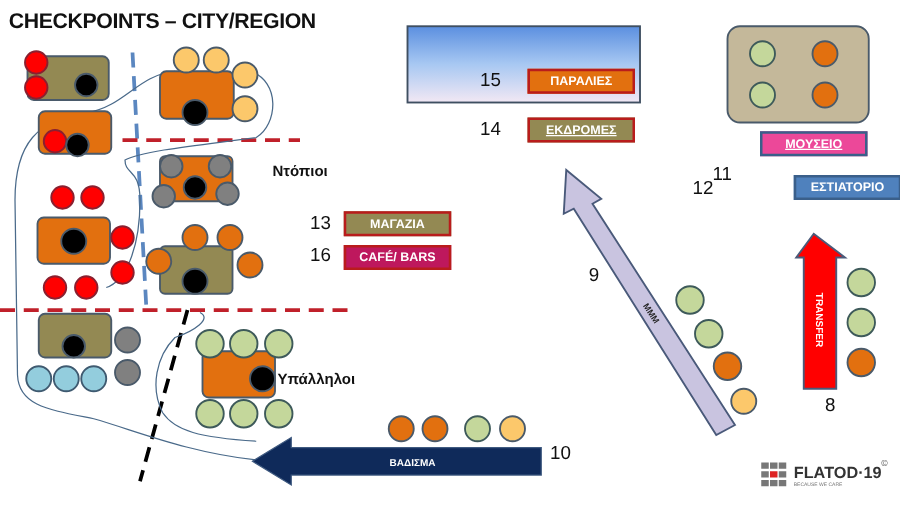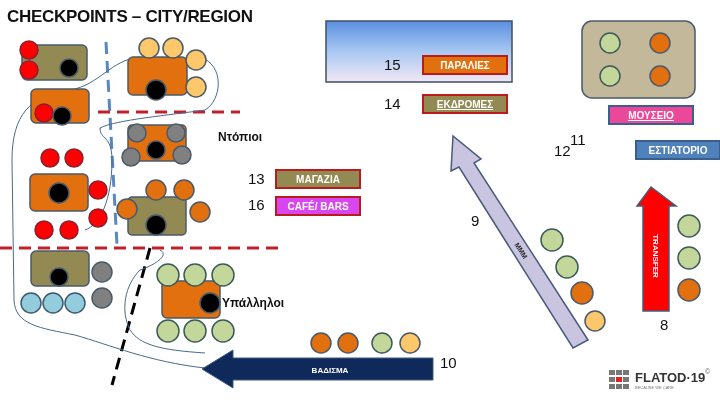--- a/index.html
+++ b/index.html
@@ -133,21 +133,21 @@
 <div class="num" style="left:570px;top:107px;margin-top:24px;">11</div>
 <div class="tag" style="left:608px;top:105px;width:86px;background:#ec4899;border-color:#3a5f8a;text-decoration:underline;">ΜΟΥΣΕΙΟ</div>
 
 <div class="num" style="left:554px;top:142px;">12</div>
 <div class="tag" style="left:608px;top:140px;width:86px;background:#4f81bd;border-color:#3a5f8a;margin-left:27px;">ΕΣΤΙΑΤΟΡΙΟ</div>
 
 <div class="num" style="left:248px;top:170px;">13</div>
 <div class="tag" style="left:275px;top:169px;width:86px;background:#938953;text-align:right;">ΜΑΓΑΖΙΑ</div>
 
 <div class="num" style="left:248px;top:196px;">16</div>
-<div class="tag" style="left:275px;top:196px;width:86px;background:#d946ef;">CAFÉ/ BARS</div>
+<div class="tag" style="left:275px;top:196px;width:86px;background:#be185d;">CAFÉ/ BARS</div>
 
 <div class="num" style="left:440px;top:354px;">10</div>
 <div class="num" style="left:471px;top:212px;">9</div>
 <div class="num" style="left:660px;top:316px;">8</div>
 
 <div class="logo">
   <svg width="26" height="28">
     <rect x="2" y="3" width="6" height="5" fill="#777"></rect>
       <rect x="9" y="3" width="6" height="5" fill="#777"></rect>
       <rect x="16" y="3" width="6" height="5" fill="#777"></rect>

